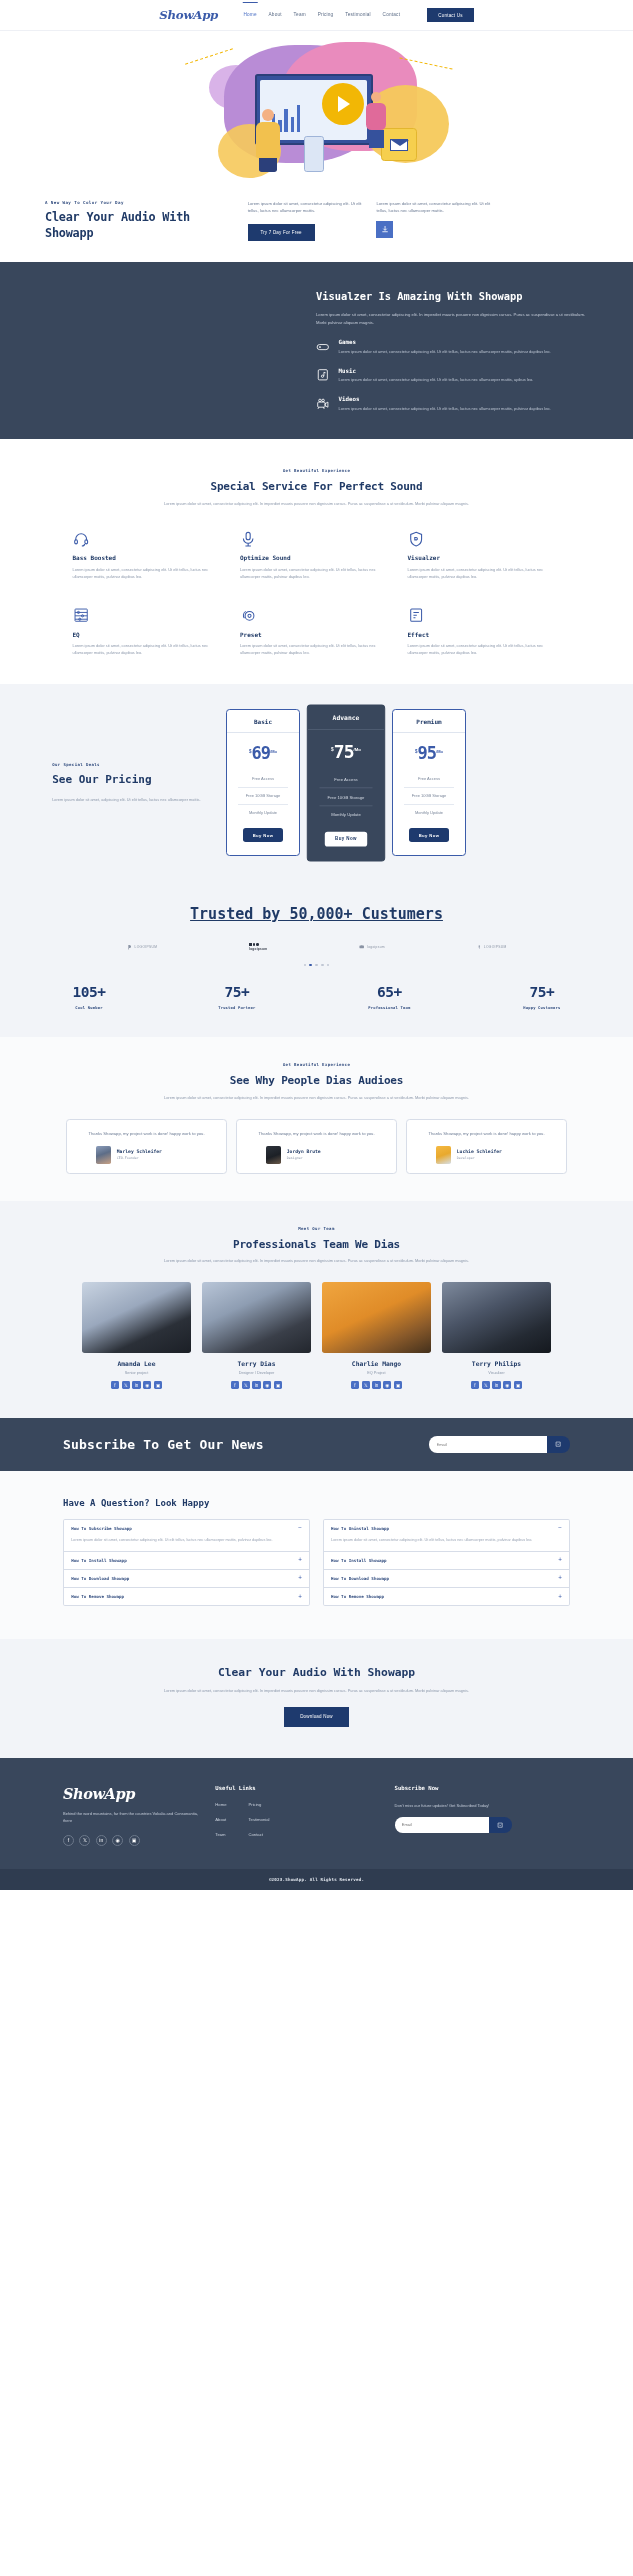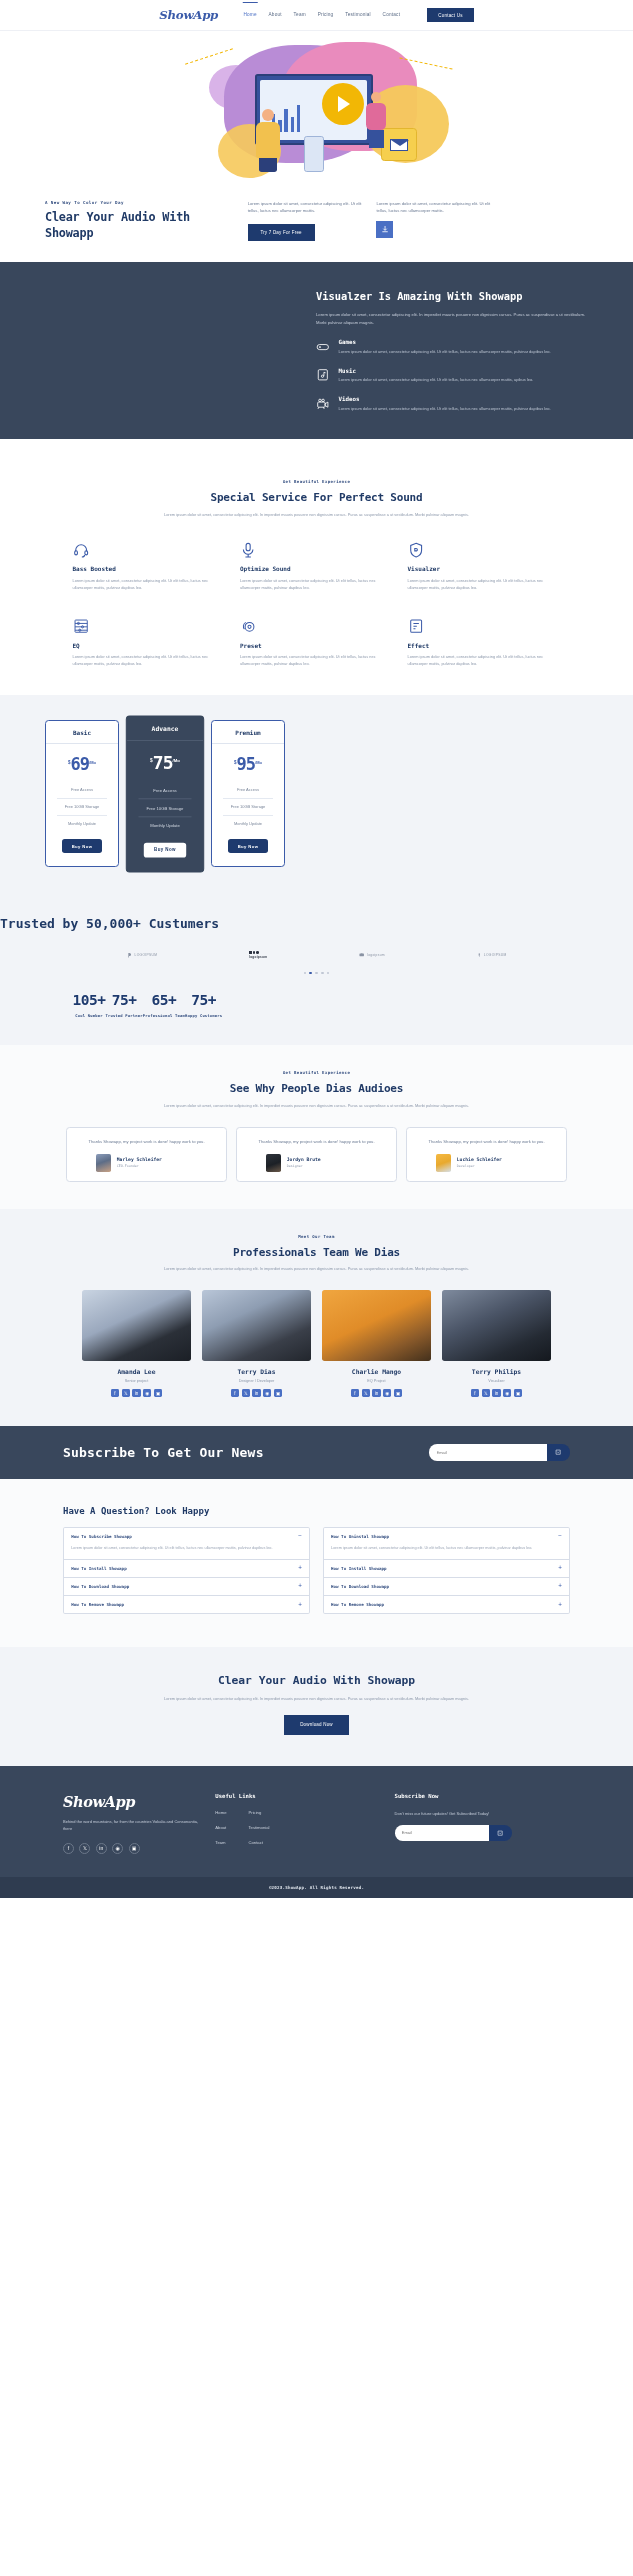--- a/index.html
+++ b/index.html
@@ -167,21 +167,21 @@
     display:flex;align-items:center;justify-content:center;
     color:#fff;
   }
   .feat-title {
     font-family: "DejaVu Sans Mono", monospace;
     font-size: 5.8px; font-weight: bold; color:#fff; margin-bottom: 2.7px;
   }
   .feat-desc { font-size: 4px; color:#bcc5d3; line-height: 1.8; }
 
   
-  .services { background:#fff; padding: 40px 0 27px; }
+  .services { background:#fff; padding: 29px 0 27px; }
   .sec-head { text-align: center; width: 398px; margin: 0 auto; }
   .sec-eyebrow {
     font-family:"DejaVu Sans Mono", monospace;
     font-size: 4px; font-weight: bold; color:#2f4a7d; letter-spacing:0.4px;
   }
   .sec-title {
     font-family:"DejaVu Sans Mono", monospace;
     font-size: 11px; font-weight: bold; color:#203a66; margin-top: 7.2px; letter-spacing:-0.2px;
   }
   .sec-sub { font-size: 3.9px; color:#8b97aa; line-height:1.85; margin-top: 6.3px; }
@@ -232,30 +232,30 @@
   .btn-buy {
     background:#1e3a6e; color:#fff; border:none; border-radius:2.7px;
     font-size:4.2px; font-weight:bold; padding:4.5px 10px; margin:8.1px 0 11px; cursor:pointer;
     letter-spacing:0.4px;
   }
   .card.featured .btn-buy { background:#fff; color:#203a66; }
 
   
   .trusted { background:#f2f4f8; padding: 18px 0 27px; }
   .trusted-h {
-    font-family:"DejaVu Sans Mono", monospace; 
-    font-size: 13px; font-weight:bold; color:#203a66;
+    font-family:"DejaVu Sans Mono", monospace; text-align:center;
+    font-size: 15px; font-weight:bold; color:#203a66;text-decoration:underline;
   }
   .brands { width: 380px; margin: 20px auto 0; display:flex; justify-content:space-between; align-items:center; }
   .brand { display:flex; align-items:center; gap:2.7px; color:#8a93a4; font-size:3.3px; letter-spacing:0.3px; }
   .brand.dark-b { color:#2b3140; font-weight:bold; }
   .dots { display:flex; gap:3.6px; justify-content:center; margin-top: 12.7px; }
   .dots i { width:2.3px; height:2.3px; border-radius:50%; background:#c0c7d4; display:block; }
   .dots i.on { background:#3b5ba9; }
-  .stats { width: 488px; margin: 18px auto 0; display:flex; justify-content: flex-start; text-align:center; }
+  .stats { width: 488px; margin: 18px auto 0; display:flex; justify-content: space-between; text-align:center;gap:8px; }
   .stat-num {
     font-family:"DejaVu Sans Mono", monospace;
     font-size: 14.5px; font-weight:bold; color:#1e3a6e; letter-spacing:-0.5px;
   }
   .stat-lbl {
     font-family:"DejaVu Sans Mono", monospace;
     font-size:3.8px; font-weight:bold; color:#2f4a7d; margin-top:5.4px; letter-spacing:0.2px;
   }
 
   
@@ -597,20 +597,25 @@
           </svg>
       </div>
       <div class="svc-title">Effect</div>
       <div class="svc-desc">Lorem ipsum dolor sit amet, consectetur adipiscing elit. Ut elit tellus, luctus nec ullamcorper mattis, pulvinar dapibus leo.</div>
     </div>
   </div>
 </section>
 
 <section class="pricing">
   <div class="pricing-wrap">
+    <div class="pricing-left">
+      <div class="sec-eyebrow">Our Special Deals</div>
+      <div class="pricing-h2">See Our Pricing</div>
+      <div class="pricing-p">Lorem ipsum dolor sit amet, adipiscing elit. Ut elit tellus, luctus nec ullamcorper mattis.</div>
+    </div>
     <div class="cards">
 
       <div class="card">
         <div class="card-head">Basic</div>
         <div class="card-price">
           <span class="cur">$</span><span class="amt">69</span><span class="per">/Mo</span>
         </div>
         <div class="card-feat">Free Access</div>
         <div class="card-feat">Free 10GB Storage</div>
         <div class="card-feat">Monthly Update</div>

